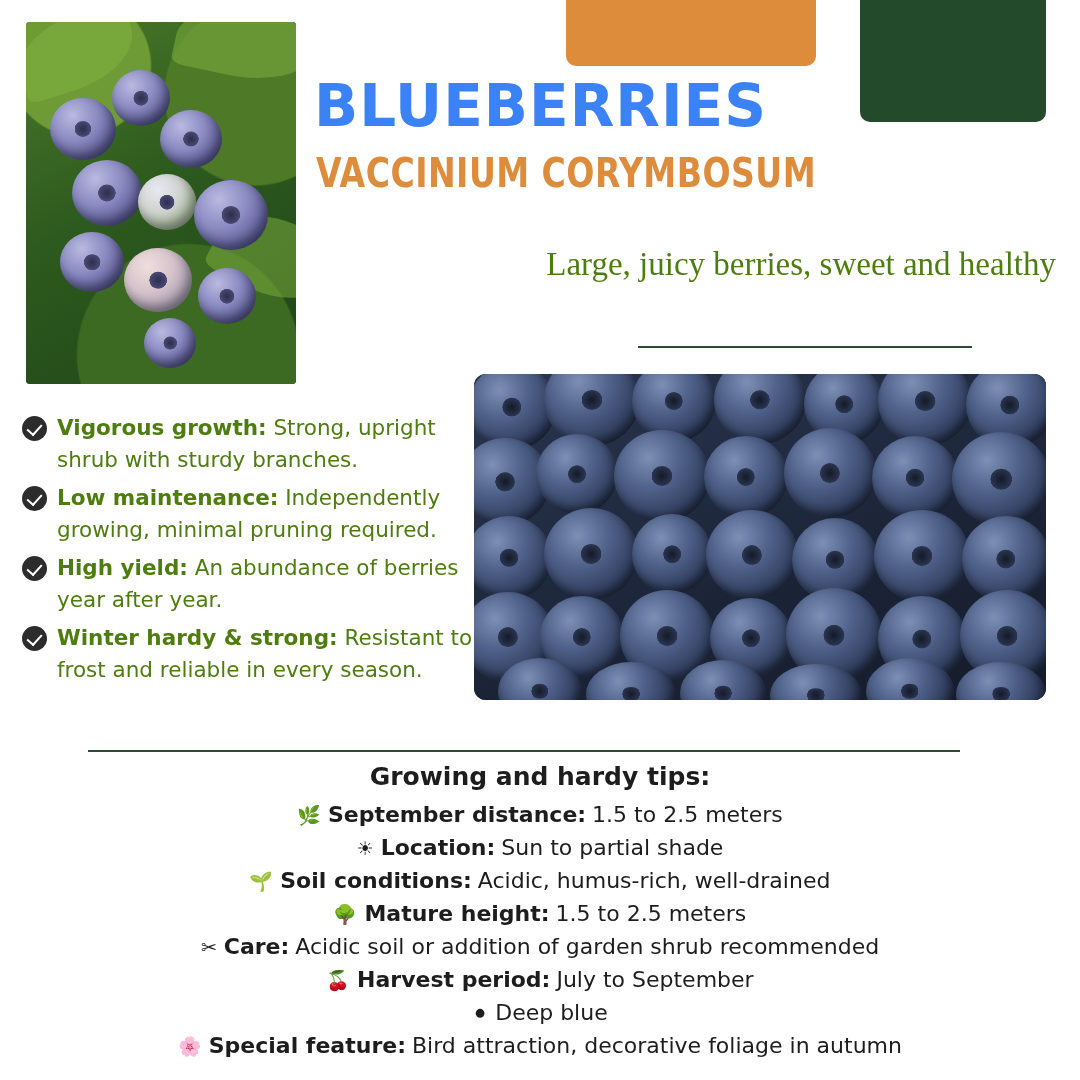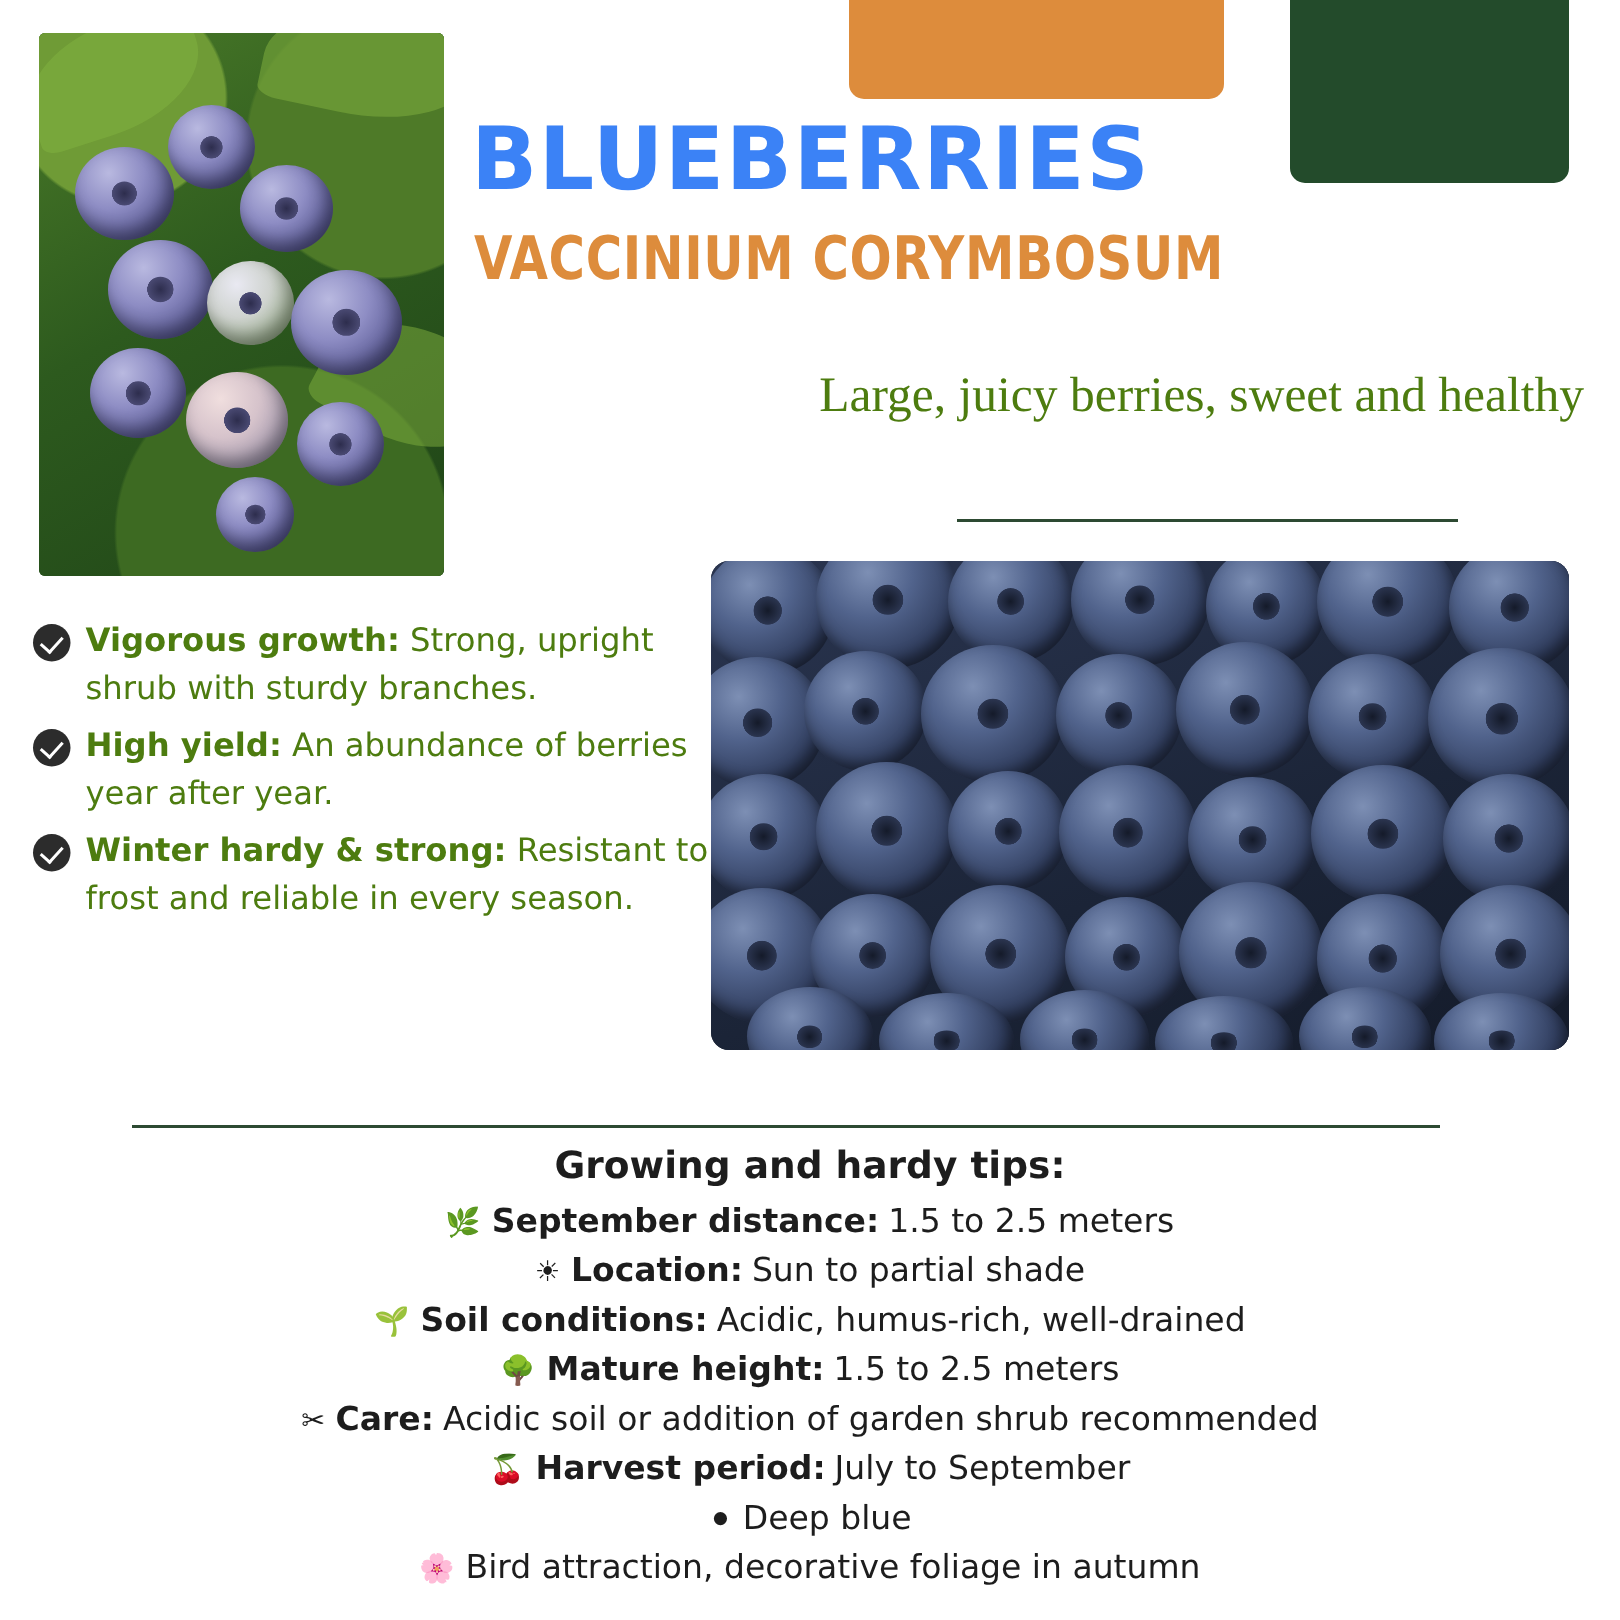--- a/index.html
+++ b/index.html
@@ -239,20 +239,24 @@
 
   <div class="title">BLUEBERRIES</div>
   <div class="subtitle">VACCINIUM CORYMBOSUM</div>
   <div class="tagline">Large, juicy berries, sweet and healthy</div>
   <div class="rule-short"></div>
 
   <div class="features">
     <div class="feature">
       <span class="check"></span>
       <span class="feature-text"><b>Vigorous growth:</b><span> Strong, upright shrub with sturdy branches.</span></span>
+    </div>
+    <div class="feature">
+      <span class="check"></span>
+      <span class="feature-text"><b>Low maintenance:</b><span> Independently growing, minimal pruning required.</span></span>
     </div>
     <div class="feature">
       <span class="check"></span>
       <span class="feature-text"><b>High yield:</b><span> An abundance of berries year after year.</span></span>
     </div>
     <div class="feature">
       <span class="check"></span>
       <span class="feature-text"><b>Winter hardy &amp; strong:</b><span> Resistant to frost and reliable in every season.</span></span>
     </div>
   </div>
@@ -328,17 +332,18 @@
       <span class="emoji">🍒</span>
       <b>Harvest period:</b>
       <span> July to September</span>
     </div>
     <div class="tip">
       <span class="emoji">⚫</span>
       <span> Deep blue</span>
     </div>
     <div class="tip">
       <span class="emoji">🌸</span>
+      <b>Special feature:</b>
       <span> Bird attraction, decorative foliage in autumn</span>
     </div>
   </div>
 
 </div>
 
 </body></html>

